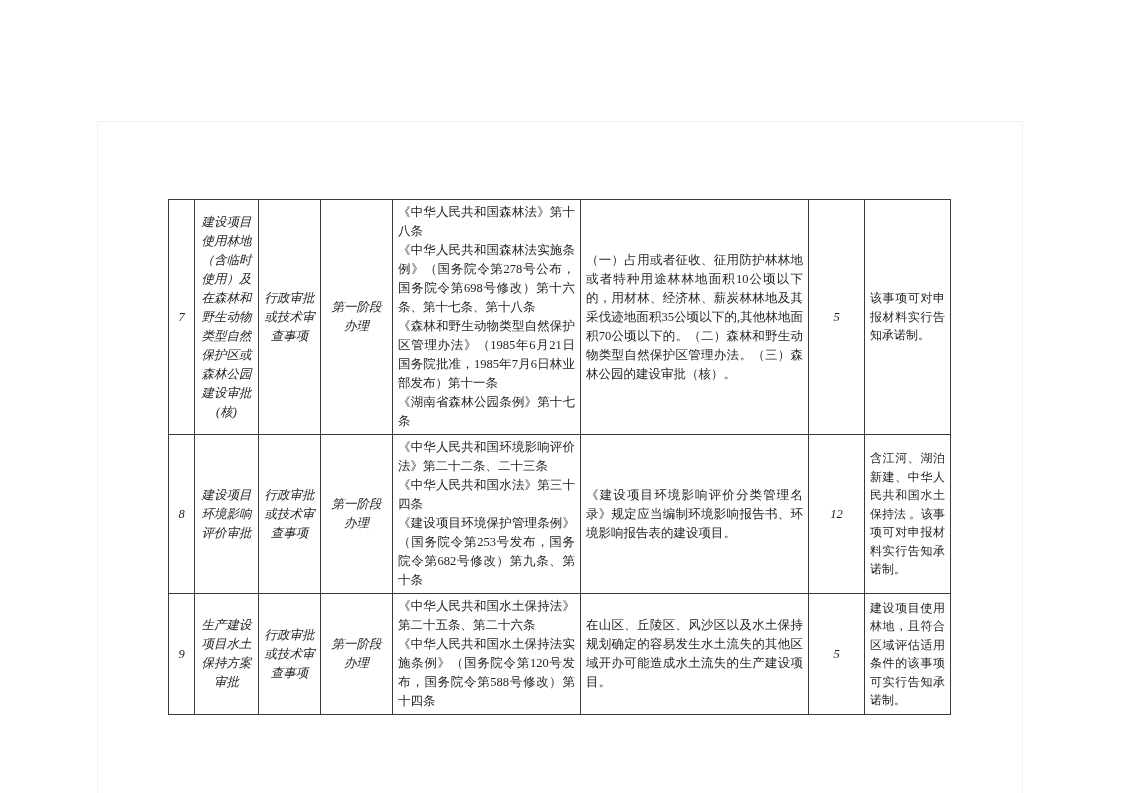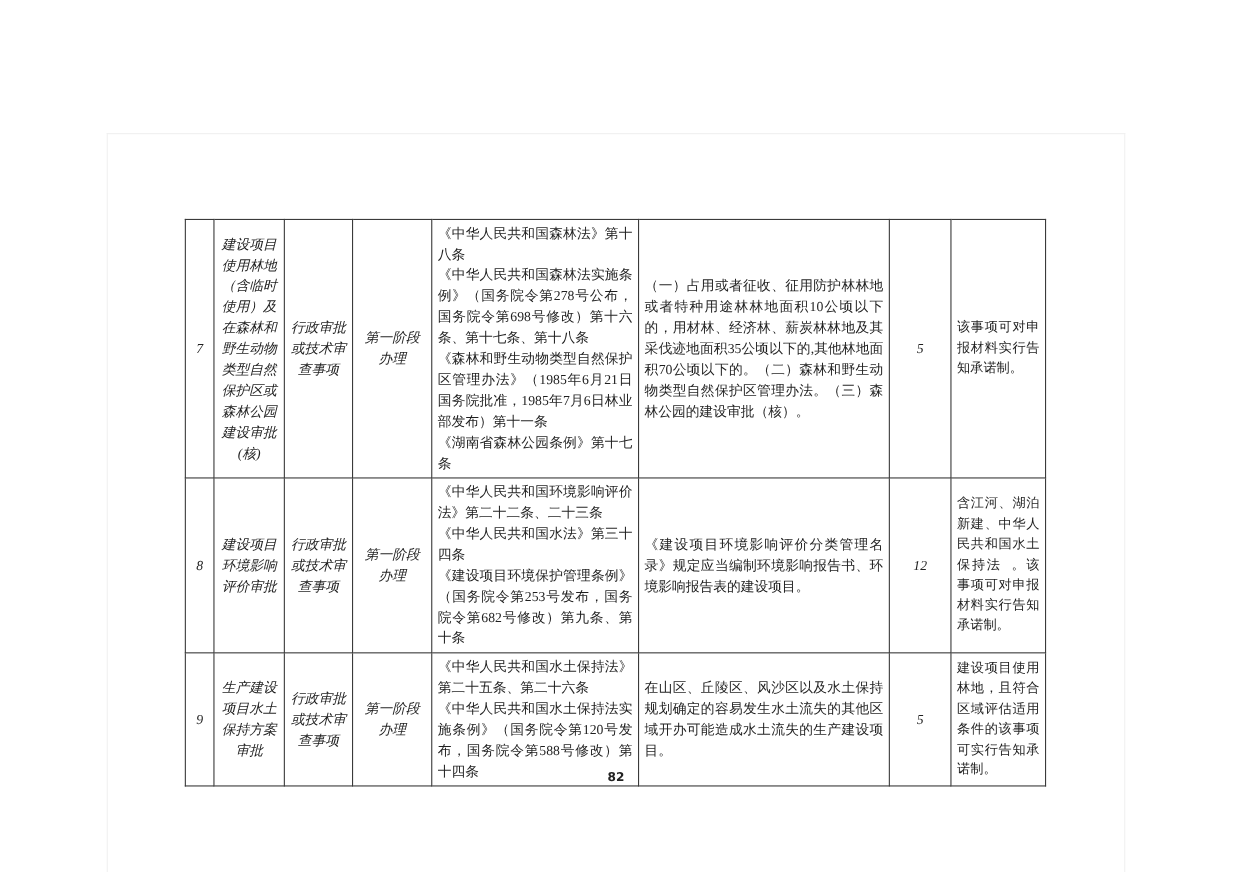--- a/index.html
+++ b/index.html
@@ -45,21 +45,21 @@
   col.c-basis{width:188px;}
   col.c-scope{width:228px;}
   col.c-days{width:56px;}
   col.c-remark{width:86px;}
   td.center{text-align:center;font-style:italic;}
   td.left{text-align:justify;margin-left:29px;}
   .pre{white-space:pre-line;}
   tr.r7{height:196px;}
   tr.r8{height:133px;}
   tr.r9{height:93px;}
-  td.remark-cell{font-size:12px;line-height:18.5px;text-align:justify;font-family:Liberation Mono, monospace;}
+  td.remark-cell{font-size:12px;line-height:18.5px;text-align:justify;}
   .page-number{
     position:absolute;
     left:0;right:0;
     top:578px;
     text-align:center;
     font-size:11px;
     font-weight:bold;
     color:#222;
     font-family:"DejaVu Sans","Liberation Sans",sans-serif;
   }
@@ -113,15 +113,14 @@
         <td class="center">第一阶段办理</td>
         <td class="left pre">《中华人民共和国水土保持法》第二十五条、第二十六条
 《中华人民共和国水土保持法实施条例》（国务院令第120号发布，国务院令第588号修改）第十四条</td>
         <td class="left">在山区、丘陵区、风沙区以及水土保持规划确定的容易发生水土流失的其他区域开办可能造成水土流失的生产建设项目。</td>
         <td class="center">5</td>
         <td class="remark-cell">建设项目使用林地，且符合区域评估适用条件的该事项可实行告知承诺制。</td>
       </tr>
     </tbody>
   </table>
 
-  <div class="page-number">82</div>
 
 </div>
 
 </body></html>

